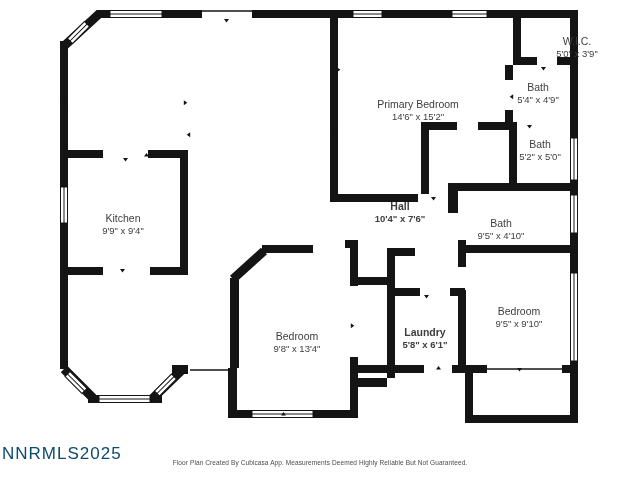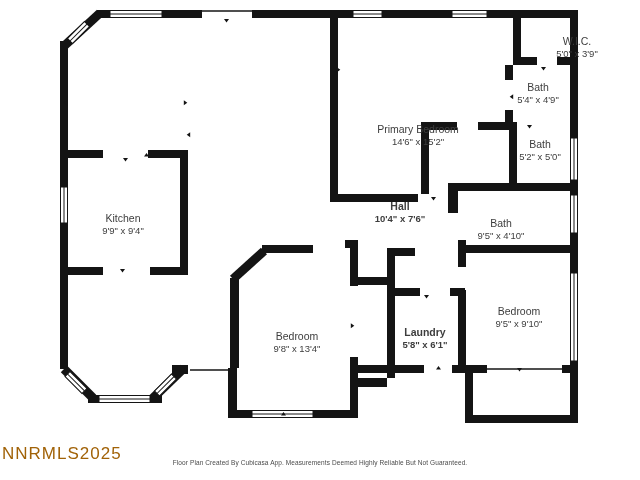--- a/index.html
+++ b/index.html
@@ -12,36 +12,36 @@
     position:absolute;transform:translate(-50%,-50%);
     text-align:center;color:#3d3d3d;line-height:1.25;white-space:nowrap;
     pointer-events:none;
   }
   .room-label .rname{display:block;font-size:10.5px;}
   .room-label .rdims{display:block;font-size:9.5px;}
   
   .r0{left:135px;top:95px;}
   .r1{left:258px;top:148px;}
   .r2{left:123px;top:224px;}
-  .r3{left:418px;top:110px;margin-top:25px;}
+  .r3{left:418px;top:110px;}
   .r4{left:545px;top:47px;margin-left:32px;}
   .r5{left:538px;top:93px;}
   .r6{left:540px;top:150px;}
   .r7{left:400px;top:212px;font-weight:bold;}
   .r8{left:501px;top:229px;}
   .r9{left:145px;top:336px;}
   .r10{left:297px;top:342px;}
   .r11{left:425px;top:338px;font-weight:bold;}
   .r12{left:519px;top:317px;}
   .footer-note{
     position:absolute;left:0;right:0;top:459px;text-align:center;
     font-size:6.5px;color:#4a4a4a;letter-spacing:0.1px;
   }
   .watermark{
-    position:absolute;left:2px;top:444px;font-size:17px;color:#a16207;
+    position:absolute;left:2px;top:444px;font-size:17px;color:#0c4a6e;
     letter-spacing:1px;font-weight:400;
   }
 </style>
 </head>
 <body>
 
 <div class="canvas">
 
   <svg class="plan" width="640" height="480" viewBox="0 0 640 480">
     <g fill="#141414" stroke="none">

